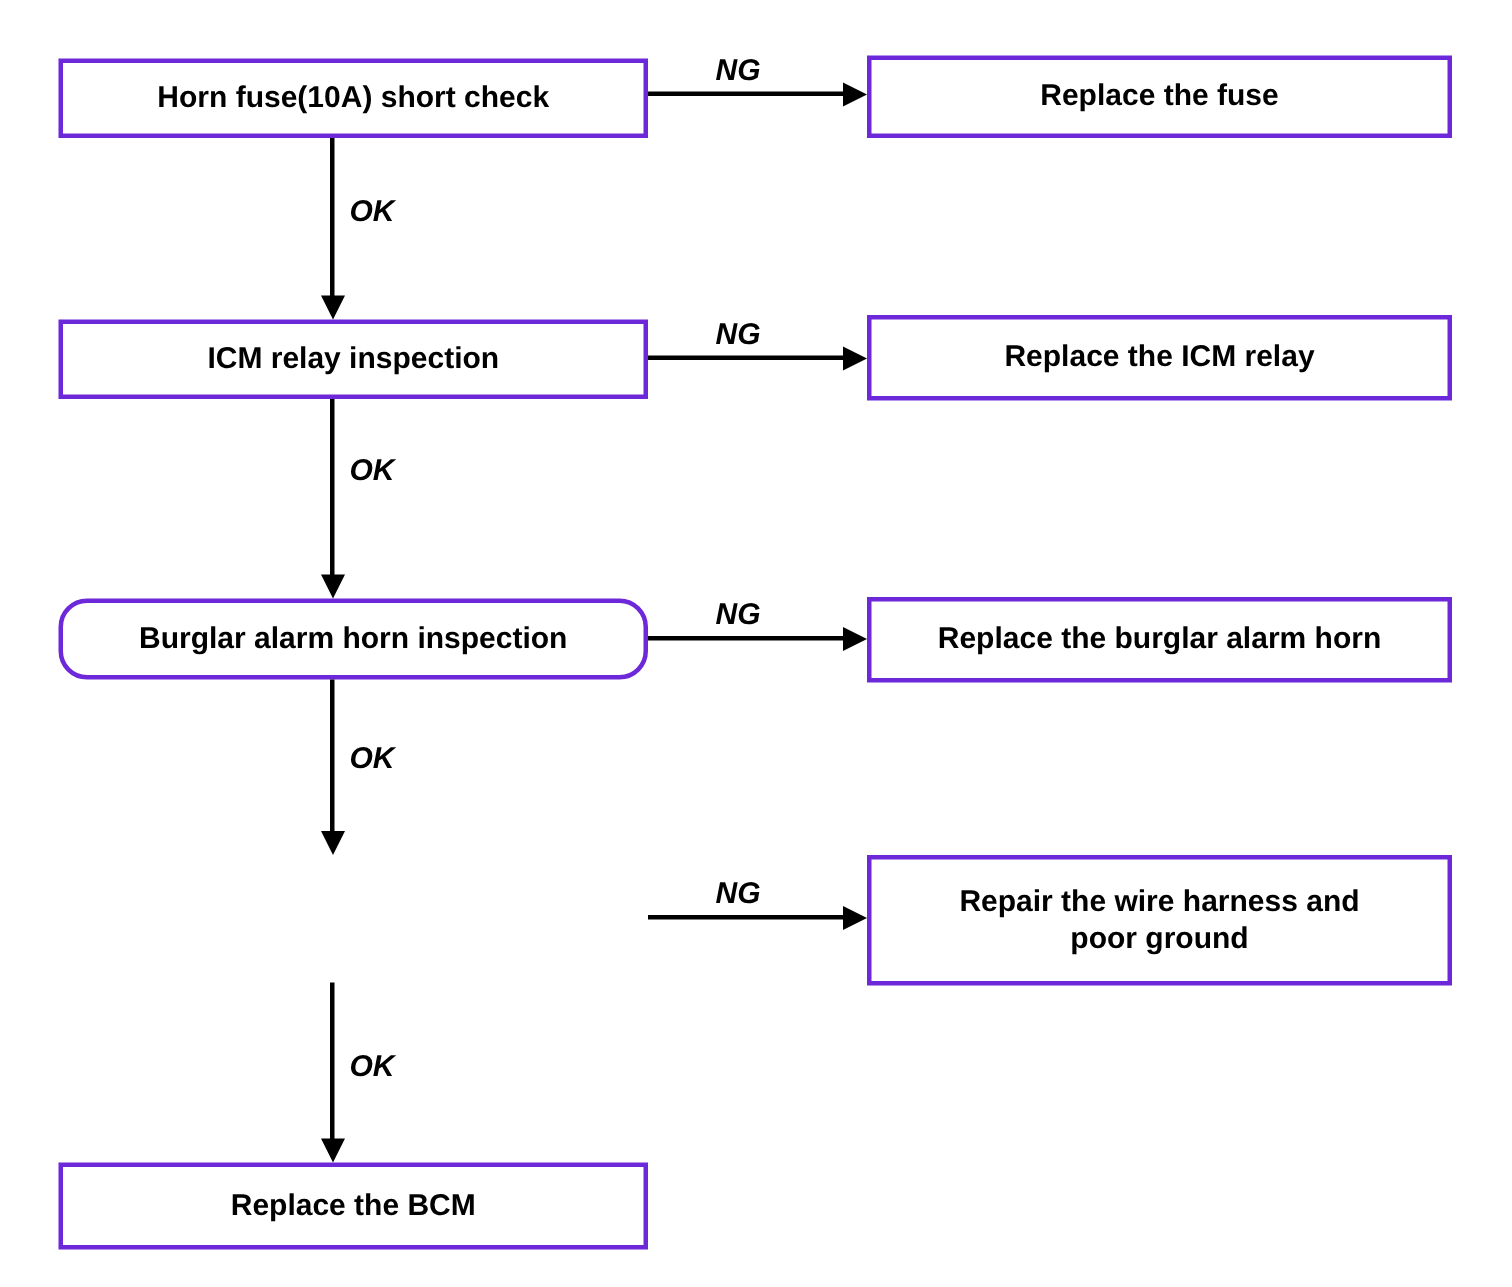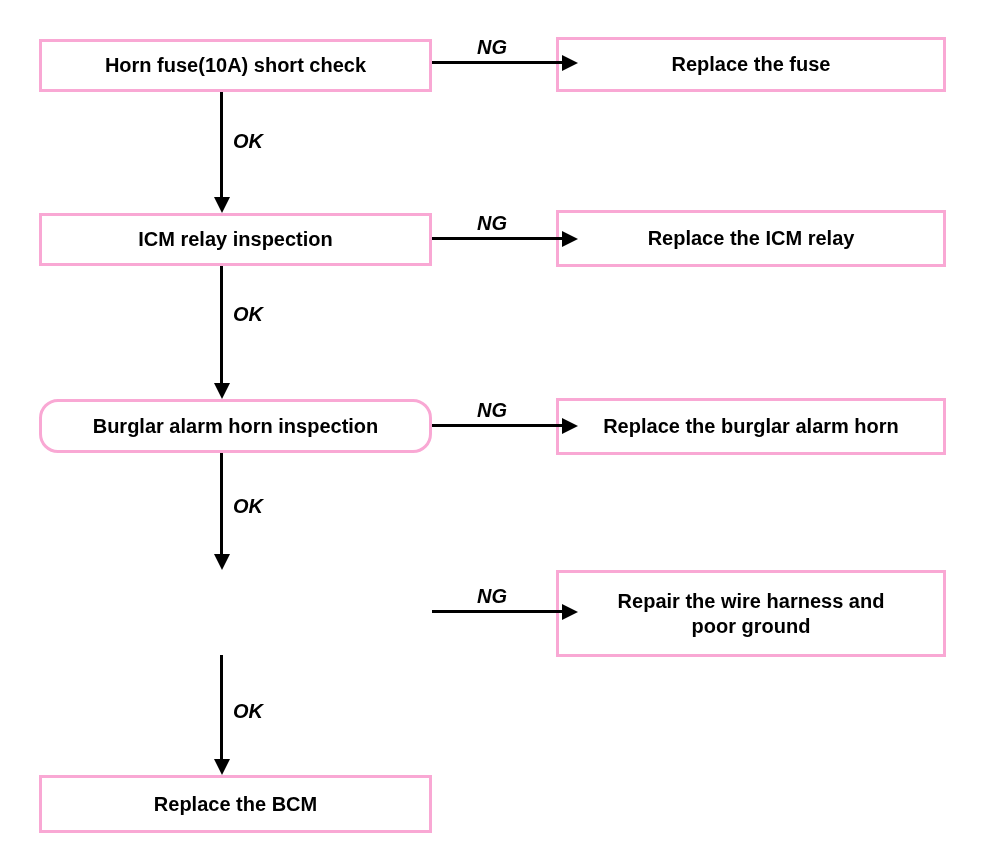--- a/index.html
+++ b/index.html
@@ -11,33 +11,33 @@
     position: relative;
     width: 1008px;
     height: 858px;
     background: #ffffff;
     font-family: "Liberation Sans", sans-serif;
     color: #000000;
   }
   .box {
     position: absolute;
     box-sizing: border-box;
-    border: 3px solid #f9a8d4;
+    border: 3px solid #6d28d9;
     background: #ffffff;
     display: flex;
     align-items: center;
     justify-content: center;
     text-align: center;
     font-size: 20px;
     font-weight: bold;
     line-height: 1.25;
     white-space: pre-line;
   }
   .left-col  { left: 39px;  width: 393px; }
-  .right-col { left: 556px; width: 390px; }
+  .right-col { left: 578px; width: 390px; }
 
   .hline {
     position: absolute;
     height: 3px;
     background: #000000;
   }
   .vline {
     position: absolute;
     width: 3px;
     background: #000000;

